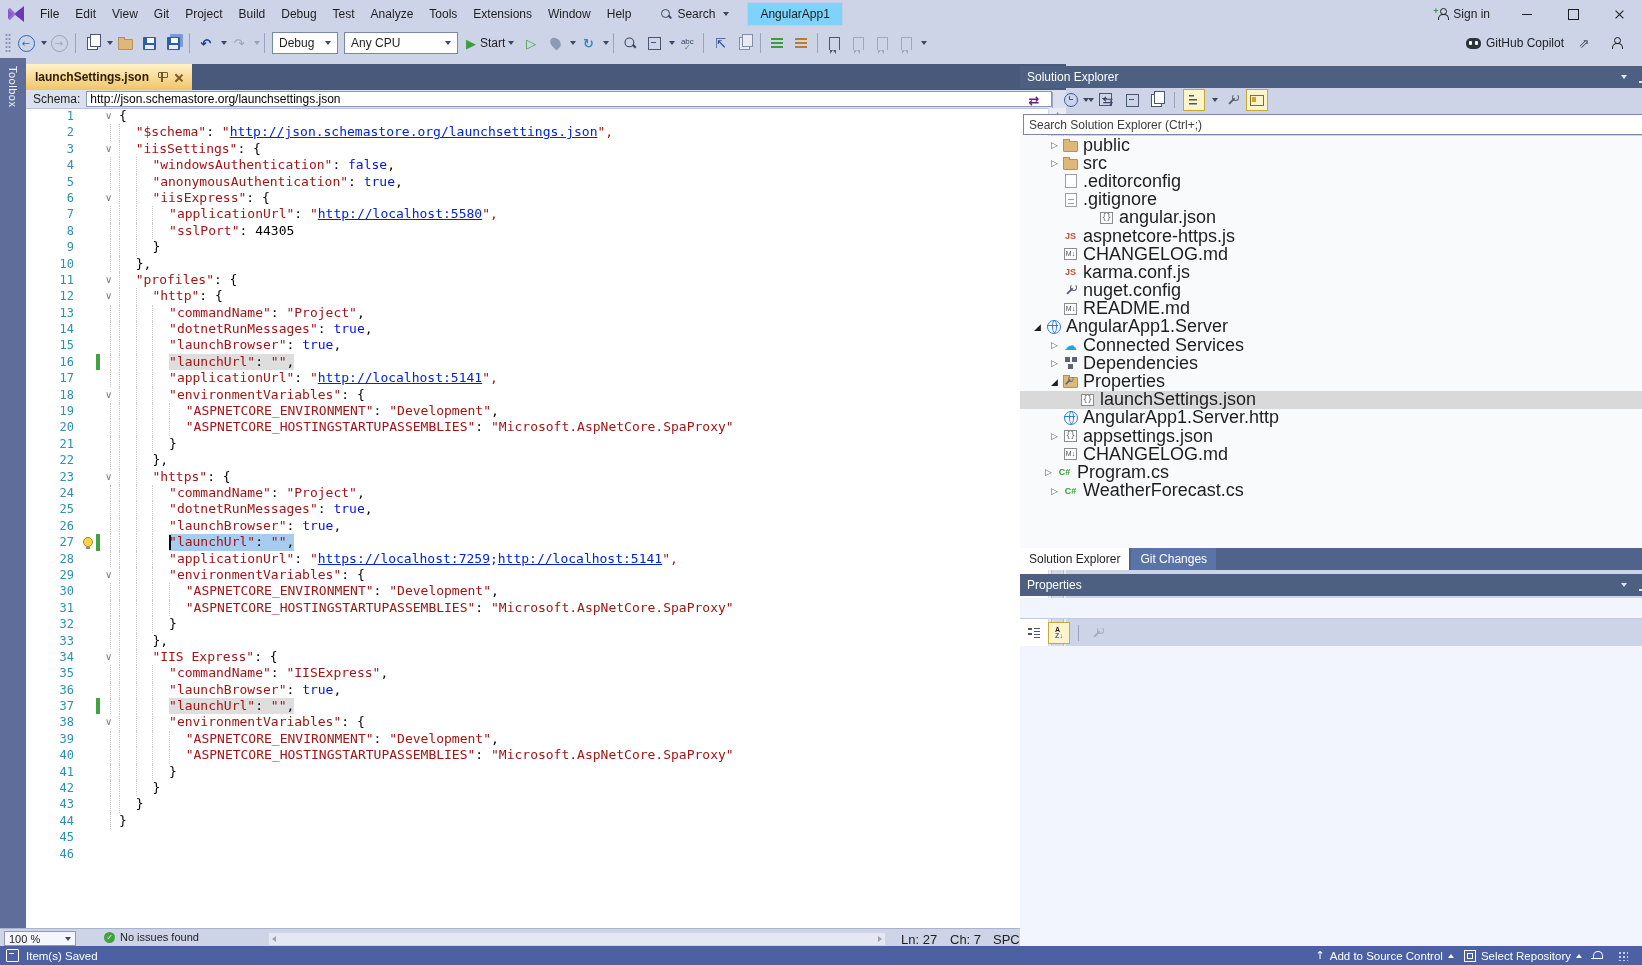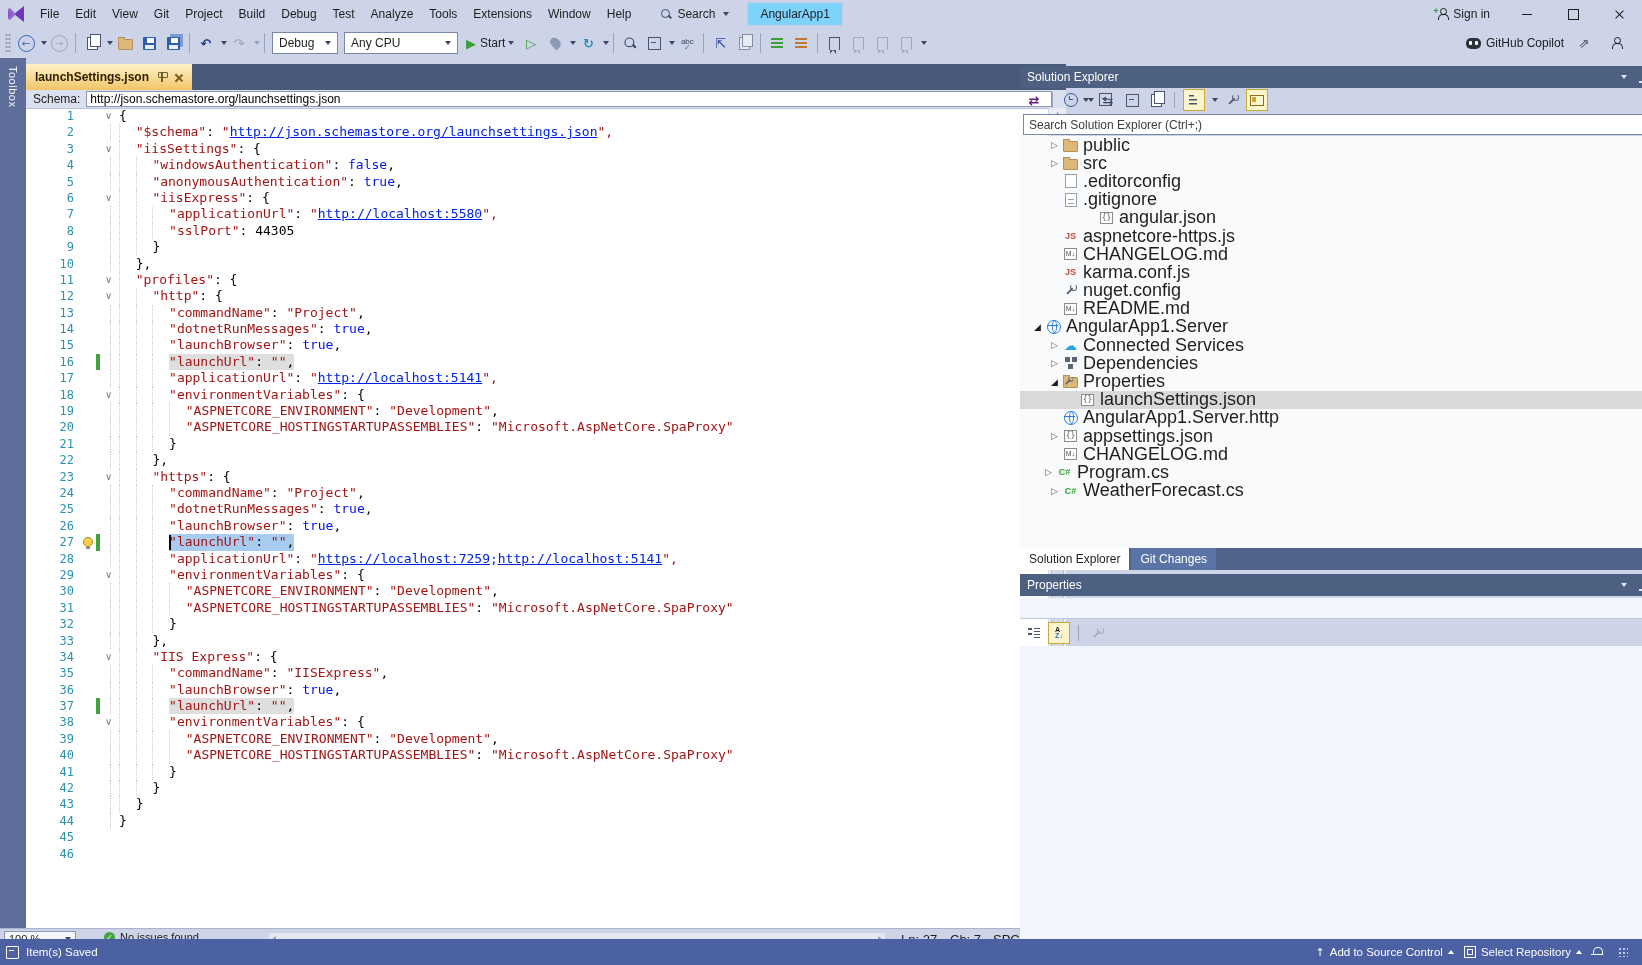--- a/index.html
+++ b/index.html
@@ -182,21 +182,21 @@
   #prop-toolbar{position:absolute;top:562px;left:4px;right:0;height:26px;display:flex;align-items:center;gap:4px}
   .catico{width:12px;height:12px;background:
      linear-gradient(#4a5572 0 0) 0 1px/4px 2px no-repeat,
      linear-gradient(#4a5572 0 0) 0 6px/4px 2px no-repeat,
      repeating-linear-gradient(#4a5572 0 1.5px,transparent 1.5px 3px) 6px 1px/6px 10px no-repeat}
   .azico{font-size:7px;font-weight:bold;color:#1e1e1e;line-height:6px;text-align:left}
   .azico .dn{color:#2a6fd0}
   #prop-content{position:absolute;top:588px;left:0;right:0;bottom:0;background:#f2f5fd}
 
   
-  #statusbar{position:absolute;left:0;bottom:0;width:1642px;height:26px;background:#4c61a3;color:#fff;display:flex;align-items:center;font-size:11.5px}
+  #statusbar{position:absolute;left:0;bottom:0;width:1642px;height:19px;background:#4c61a3;color:#fff;display:flex;align-items:center;font-size:11.5px}
   .sb-ico-save{width:11px;height:11px;border:1.2px solid #fff;border-radius:1px;margin:0 7px 0 6px;position:relative}
   .sb-ico-save::before{content:"";position:absolute;left:2px;top:0;width:5px;height:3px;border-bottom:1.2px solid #fff}
   #sb-right{margin-left:auto;display:flex;align-items:center;gap:10px;padding-right:14px}
   .sb-item{display:flex;align-items:center;gap:5px}
   .uparrow{font-family:"DejaVu Sans",sans-serif;font-size:11px}
   .wcar2{width:0;height:0;border-left:3px solid transparent;border-right:3px solid transparent;border-bottom:4px solid #fff}
   .repoico{width:10px;height:10px;border:1.2px solid #fff;position:relative}
   .repoico::after{content:"";position:absolute;left:2px;top:2px;width:4px;height:4px;border:1px solid #fff}
   .bell{position:relative;width:10px;height:10px}
   .bell::before{content:"";position:absolute;left:1px;top:0;width:8px;height:7px;border:1.2px solid #fff;border-bottom:none;border-radius:5px 5px 0 0}

